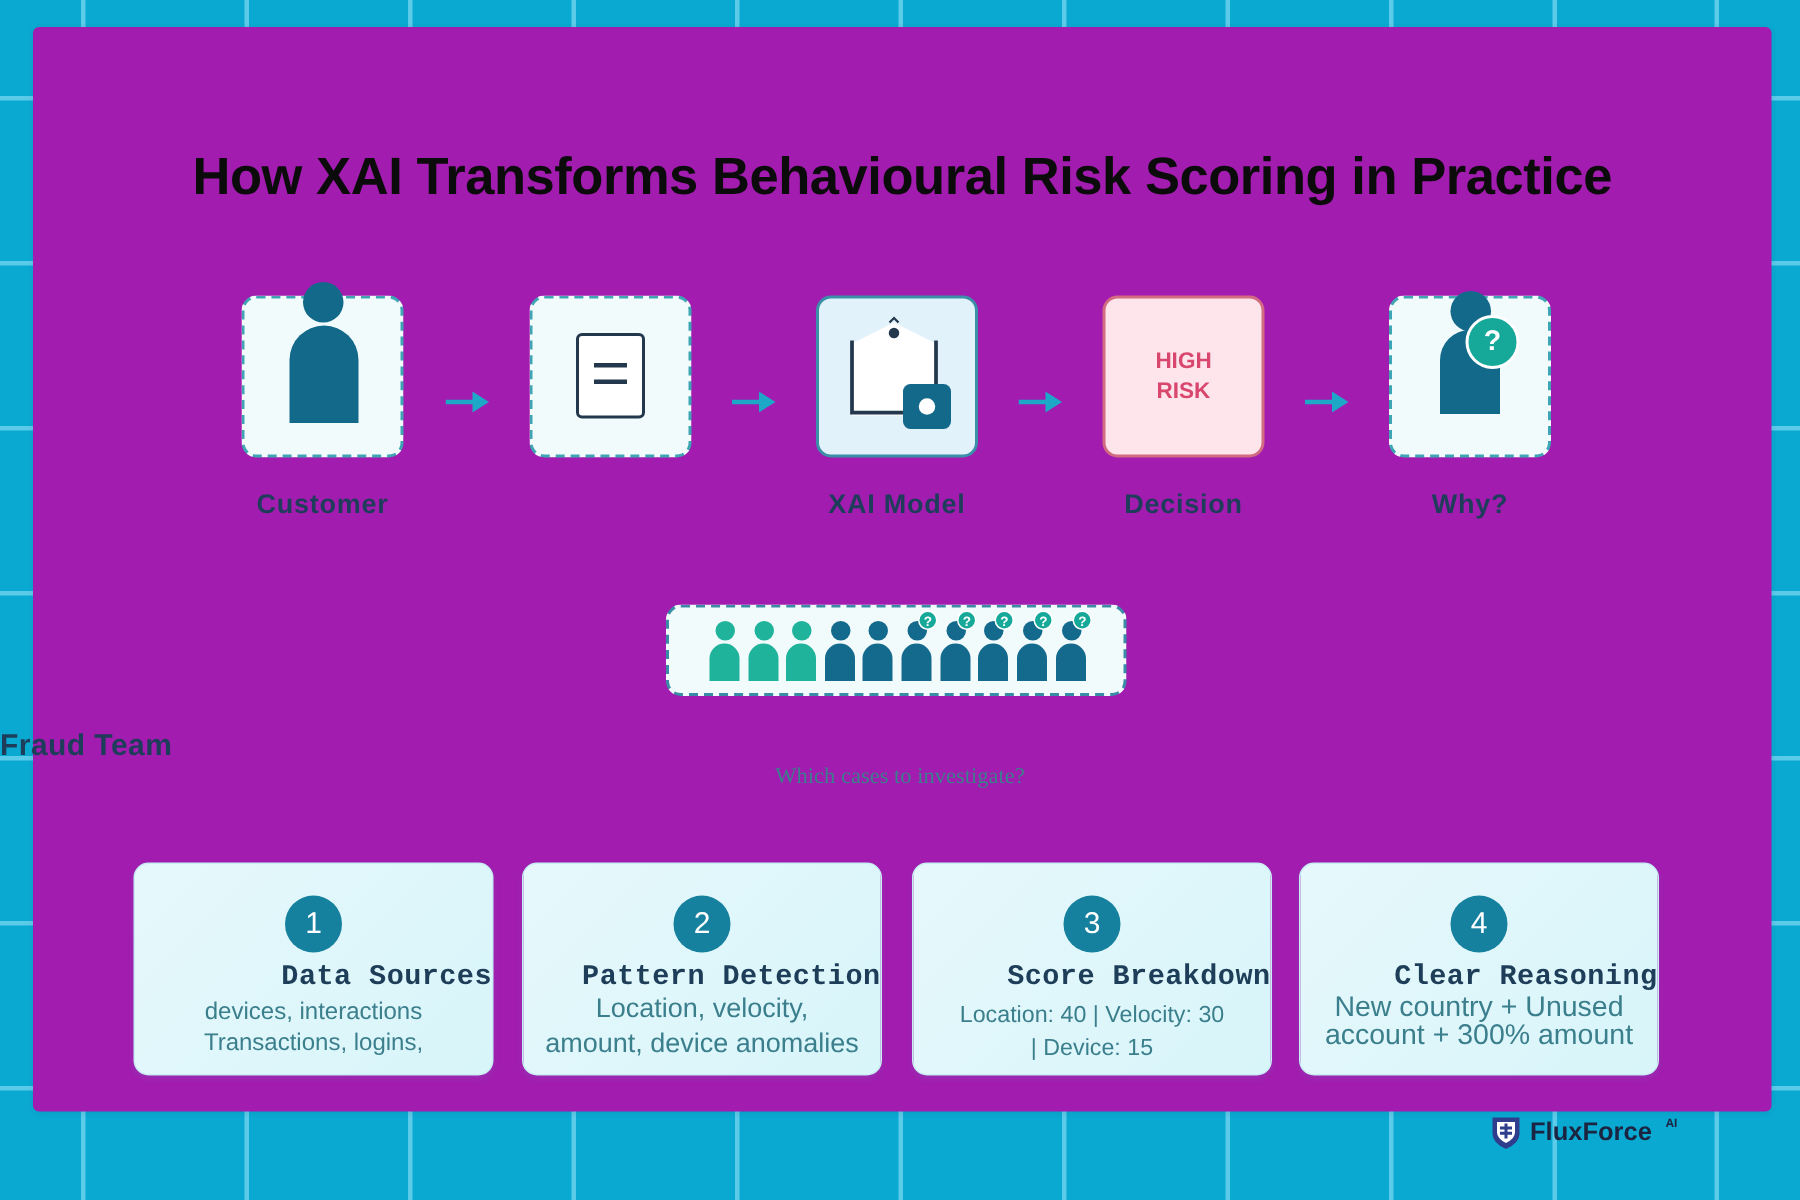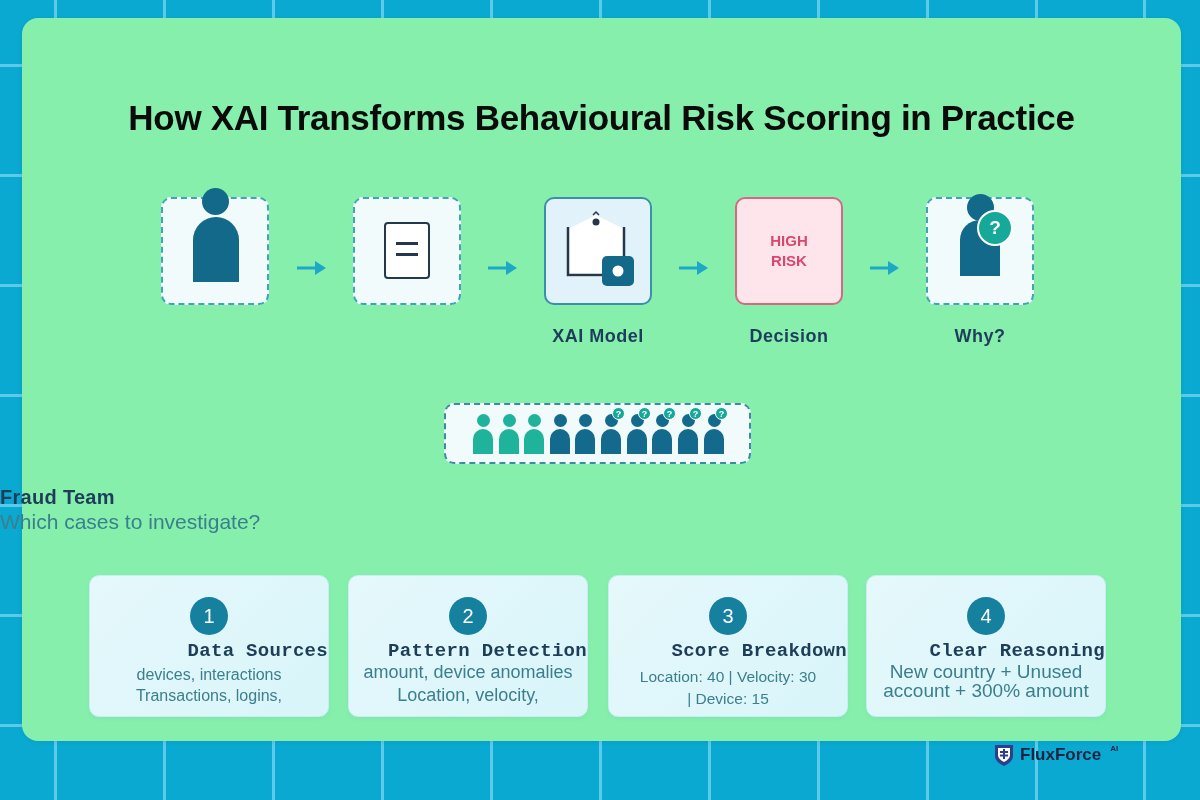--- a/index.html
+++ b/index.html
@@ -13,22 +13,22 @@
       position: absolute;
       background: rgba(120, 214, 240, 0.75);
     }
     .grid-v { top: 0; width: 3px; height: 800px; }
     .grid-h { left: 0; height: 3px; width: 1200px; }
 
     .card {
       position: absolute;
       left: 22px; top: 18px;
       width: 1159px; height: 723px;
-      background: #86efac;
-      border-radius: 16px;
+      background: #a21caf;
+      border-radius: 4px;
       box-shadow: 0 1px 4px rgba(0,0,0,0.08);
     }
     .title {
       position: absolute;
       left: 0; right: 0; top: 80px;
       text-align: center;
       font-weight: 700;
       font-size: 35px;
       letter-spacing: -0.3px;
       color: #0b0b0b;
@@ -171,22 +171,24 @@
       left: 0; right: 0; top: 486px;
       text-align: left;
       font-weight: 700;
       font-size: 20px;
       color: #1e3d5a;
       letter-spacing: 0.3px;
     }
     .team-sub {
       position: absolute;
       left: 0; right: 0; top: 510px;
-      font-size: 21px;
+      text-align: center;
+      font-size: 15px;
       color: #3b7f8d;
+      font-family: Liberation Serif, serif;
     }
 
     
     .info {
       position: absolute;
       top: 575px;
       width: 240px; height: 142px;
       border-radius: 10px;
       background: linear-gradient(135deg, #e6f8fb 0%, #d8f5fa 100%);
       border: 1.5px solid #c8eef4;
@@ -278,20 +280,21 @@
 <div class="card">
   <div class="title">How XAI Transforms Behavioural Risk Scoring in Practice</div>
 </div>
 
 <div class="step" style="left:161px">
   <div class="step-box dashed"></div>
   <div>
     <div class="head" style="left:41px; top:-9px; width:27px; height:27px;"></div>
     <div class="body" style="left:32px; top:20px; width:46px; height:65px; border-radius:23px 23px 0 0;"></div>
   </div>
+  <div class="step-label">Customer</div>
 </div>
 
 <svg class="arrow" style="left:297px" viewBox="0 0 30 16">
   <line x1="0" y1="8" x2="20" y2="8" stroke="#1ea8c8" stroke-width="3"></line>
   <polygon points="18,1 29,8 18,15" fill="#1ea8c8"></polygon>
 </svg>
 
 <div class="step" style="left:353px">
   <div class="step-box dashed"></div>
   <div class="doc">
@@ -405,22 +408,22 @@
   <div class="idesc">
     <div>devices, interactions</div>
     <div>Transactions, logins,</div>
   </div>
 </div>
 
 <div class="info" style="left:348px">
   <div class="num">2</div>
   <div class="ititle">Pattern Detection</div>
   <div class="idesc big" style="top:85px">
+    <div>Location, velocity,</div>
     <div>amount, device anomalies</div>
-    <div>Location, velocity,</div>
   </div>
 </div>
 
 <div class="info" style="left:608px">
   <div class="num">3</div>
   <div class="ititle">Score Breakdown</div>
   <div class="idesc mid">
     <div>Location: 40 | Velocity: 30</div>
     <div>| Device: 15</div>
   </div>

